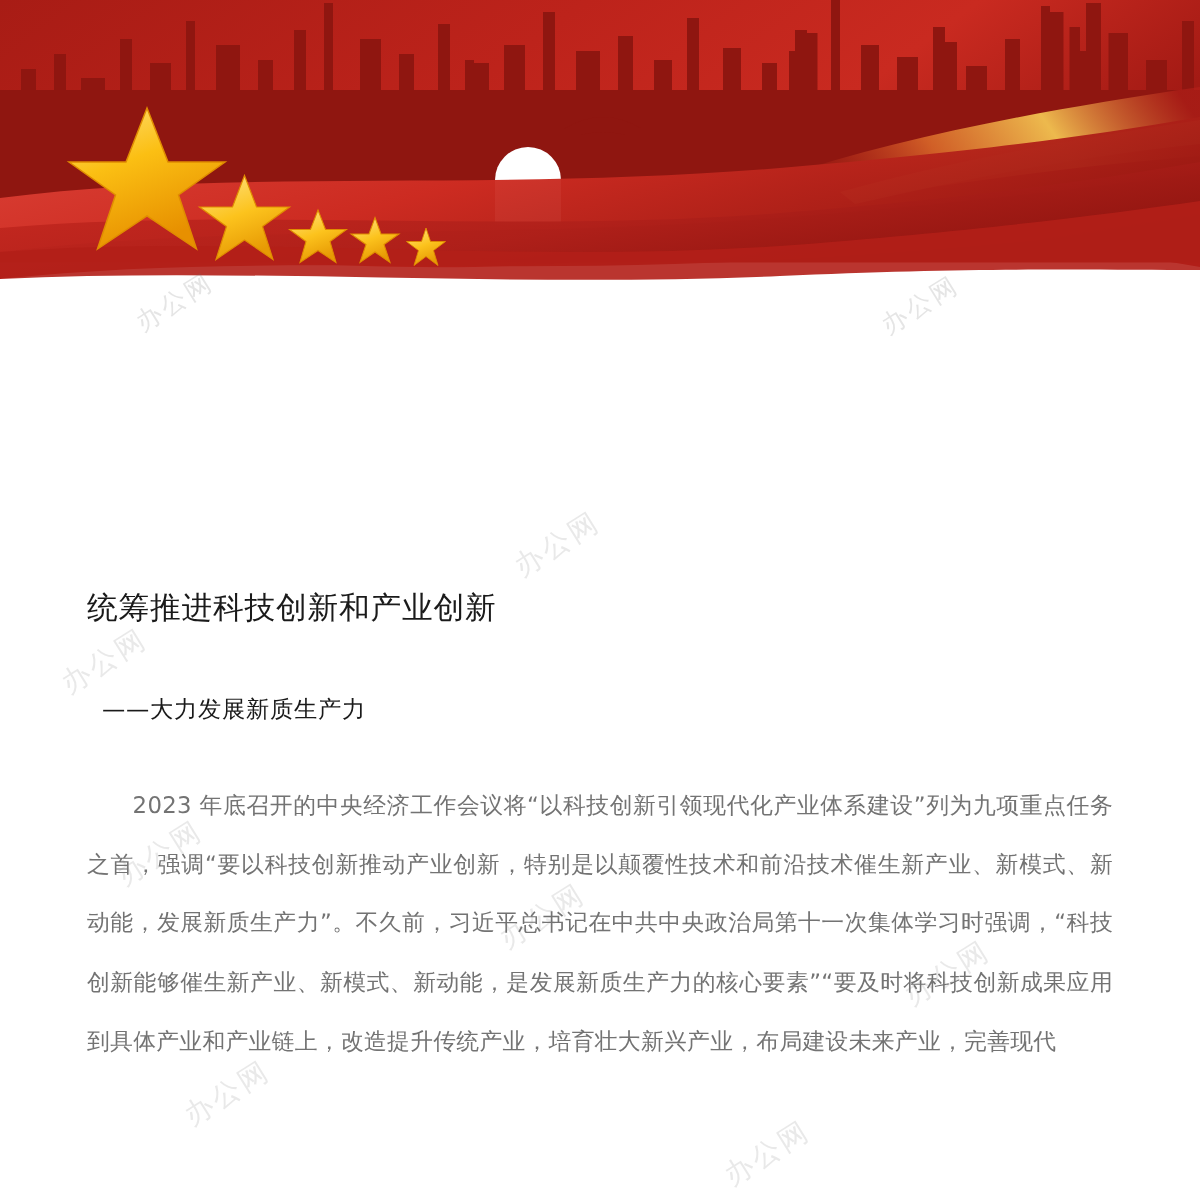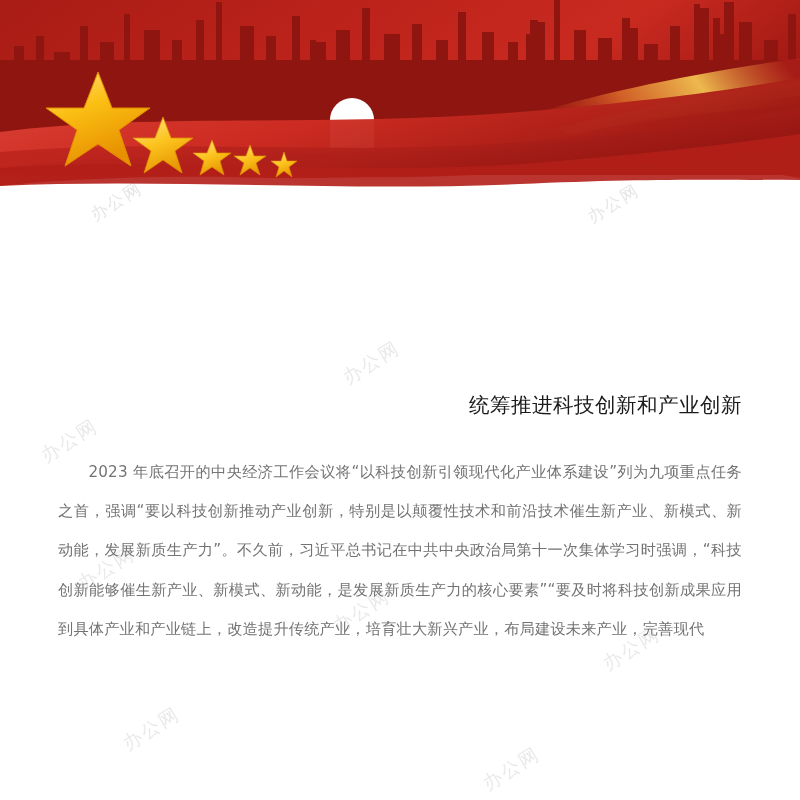--- a/index.html
+++ b/index.html
@@ -29,21 +29,21 @@
     left: 0;
   }
 
   
   .doc {
     position: relative;
     padding: 0 58px;
     box-sizing: border-box;
   }
   .doc-title {
-    text-align: right;
+    text-align: left;
     font-size: 20.5px;
     color: #1a1a1a;
     letter-spacing: 0.5px;
     margin-top: 196px;
     font-weight: normal;
     font-family: "DejaVu Sans", sans-serif;
   }
   .doc-subtitle {
     margin-top: 44px;
     margin-left: 10px;
@@ -167,20 +167,21 @@
     <g>
       <polygon points="284,152 287,161 297,161 289,167 292,177 284,171 276,177 279,167 271,161 281,161" fill="url(#gradStarSm)" stroke="#e08c00" stroke-width="0.6"></polygon>
     </g>
 
     <path d="M0,186 C160,178 340,192 520,184 C650,178 730,180 800,180 L800,195 L0,195 Z" fill="#ffffff"></path>
   </svg>
 </div>
 
 <div class="doc">
   <div class="doc-title">统筹推进科技创新和产业创新</div>
+  <div class="doc-subtitle">——大力发展新质生产力</div>
   <div class="doc-para">2023 年底召开的中央经济工作会议将“以科技创新引领现代化产业体系建设”列为九项重点任务之首，强调“要以科技创新推动产业创新，特别是以颠覆性技术和前沿技术催生新产业、新模式、新动能，发展新质生产力”。不久前，习近平总书记在中共中央政治局第十一次集体学习时强调，“科技创新能够催生新产业、新模式、新动能，是发展新质生产力的核心要素”“要及时将科技创新成果应用到具体产业和产业链上，改造提升传统产业，培育壮大新兴产业，布局建设未来产业，完善现代</div>
 </div>
 
 <div class="wm wm-small" style="left:88px;  top:190px;">办公网</div>
 <div class="wm wm-small" style="left:585px; top:192px;">办公网</div>
 <div class="wm" style="left:340px; top:350px;">办公网</div>
 <div class="wm" style="left:38px;  top:428px;">办公网</div>
 <div class="wm" style="left:75px;  top:556px;">办公网</div>
 <div class="wm" style="left:330px; top:598px;">办公网</div>
 <div class="wm" style="left:600px; top:636px;">办公网</div>

